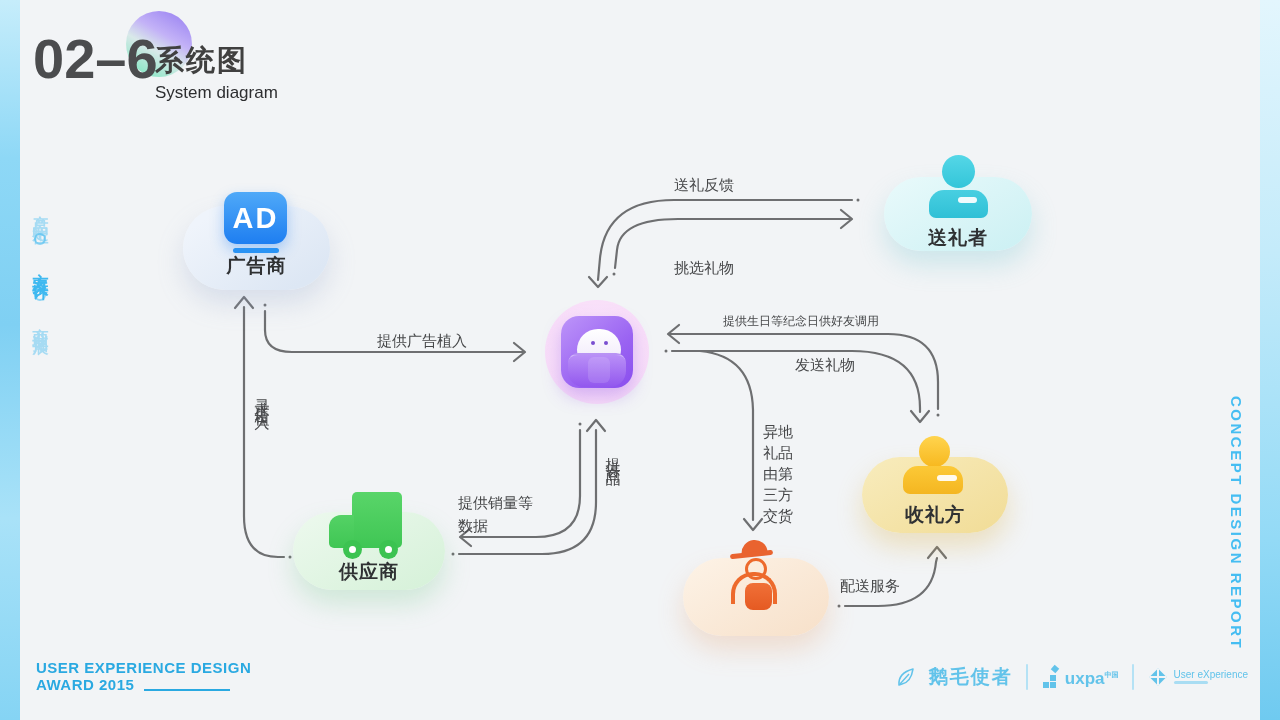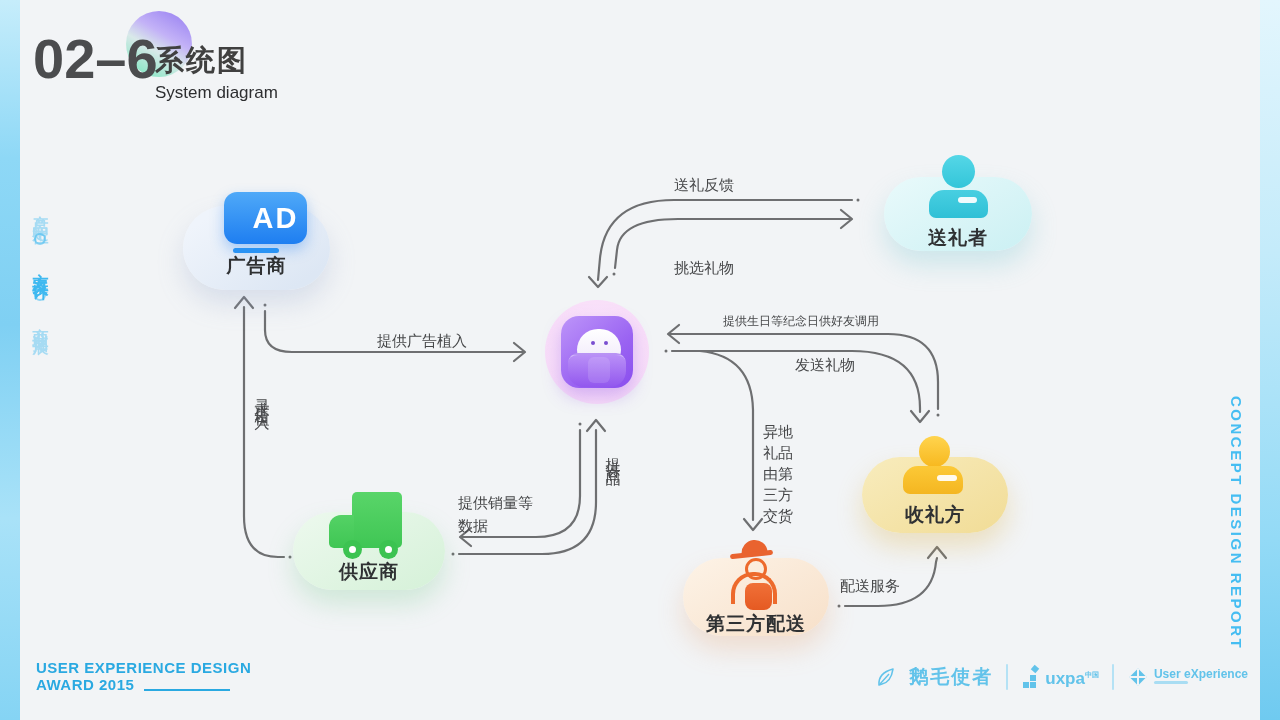--- a/index.html
+++ b/index.html
@@ -33,21 +33,21 @@
   .edge-label.v{writing-mode:vertical-rl;letter-spacing:3px;text-align:left;}
   .edge-label.wrap{word-break:break-all;text-align:left;}
   
   .pill{position:absolute;border-radius:42px;}
   .node-label{position:absolute;font-size:19px;font-weight:700;color:#2f3133;text-align:center;letter-spacing:1px;}
   
   .pill.advertiser{left:183px;top:206px;width:147px;height:84px;
     background:linear-gradient(145deg,#eff4fb 15%,#dde7f4 85%);box-shadow:0 14px 26px rgba(150,170,205,.28);}
   .ad-icon{position:absolute;left:224px;top:192px;width:63px;height:52px;border-radius:13px;
     background:linear-gradient(180deg,#4fa9f8,#1e7ef1);box-shadow:0 6px 14px rgba(40,130,240,.35);
-    display:flex;align-items:center;justify-content:center;color:#fff;font-size:29px;font-weight:700;letter-spacing:2px;padding-left:20px;}
+    display:flex;align-items:center;justify-content:center;color:#fff;font-size:29px;font-weight:700;letter-spacing:2px;}
   .ad-bar{position:absolute;left:233px;top:248px;width:46px;height:5px;border-radius:3px;background:#2a93f4;}
   
   .pill.giver{left:884px;top:177px;width:148px;height:74px;
     background:linear-gradient(150deg,#e9fafb,#cbf0f3);box-shadow:0 14px 26px rgba(120,200,210,.3);}
   .person-head{position:absolute;border-radius:50%;}
   .person-body{position:absolute;border-radius:15px 15px 7px 7px;}
   .person-chip{position:absolute;height:5.5px;border-radius:3px;background:rgba(255,255,255,.92);}
   .giver .person-head{left:942px;top:155px;width:33px;height:33px;background:linear-gradient(180deg,#55d7e7,#33c5d9);}
   .giver .person-body{left:929px;top:190px;width:59px;height:28px;background:linear-gradient(180deg,#48cfe1,#2fc0d6);}
   .giver .person-chip{left:958px;top:197px;width:19px;}
@@ -89,21 +89,21 @@
   .award{position:absolute;left:36px;top:659px;color:#2aa9e1;font-weight:700;font-size:15px;line-height:17px;letter-spacing:.5px;}
   .award-row{display:flex;align-items:flex-end;}
   .award-underline{width:86px;height:2px;background:#2aa9e1;margin-left:10px;margin-bottom:2px;}
   .footer-logos{position:absolute;right:32px;top:664px;display:flex;align-items:center;gap:13px;color:#62c3ea;}
   .brand-text{font-size:19px;font-weight:700;letter-spacing:2px;color:#62c3ea;font-family:Liberation Mono, monospace;}
   .logo-divider{width:2px;height:26px;background:#b5e2f5;border-radius:1px;}
   .uxpa-group{display:flex;align-items:flex-start;gap:4px;}
   .uxpa-text{font-size:17px;font-weight:700;margin-top:5px;}
   .uxpa-sup{font-size:7px;vertical-align:super;}
   .partner-group{display:flex;align-items:center;gap:5px;}
-  .partner-text{font-size:12px;font-weight:700;line-height:9px;}
+  .partner-text{font-size:10px;font-weight:400;line-height:9px;}
   .partner-bar{width:34px;height:3px;border-radius:2px;background:#a9ddf3;margin-top:2px;}
 </style>
 </head>
 <body>
 
 <div class="stage">
   <div class="edge-strip left"></div>
   <div class="edge-strip right"></div>
 
   <div class="sphere"></div>
@@ -215,21 +215,20 @@
     <div class="person-chip" style="left:937px;top:475px;width:20px;"></div>
   </div>
   <div class="node-label" style="left:862px;top:502px;width:146px;">收礼方</div>
 
   <div class="pill delivery"></div>
   <div class="cap-dome"></div>
   <div class="cap-brim"></div>
   <div class="courier-head"></div>
   <div class="courier-torso"></div>
   <div class="courier-box"></div>
-  <div class="node-label" style="left:683px;top:611px;width:146px;">第三方配送</div>
 
   <div class="award">
     <div>USER EXPERIENCE DESIGN</div>
     <div class="award-row">
       <span>AWARD 2015</span>
       <span class="award-underline"></span>
     </div>
   </div>
 
   <div class="footer-logos">

